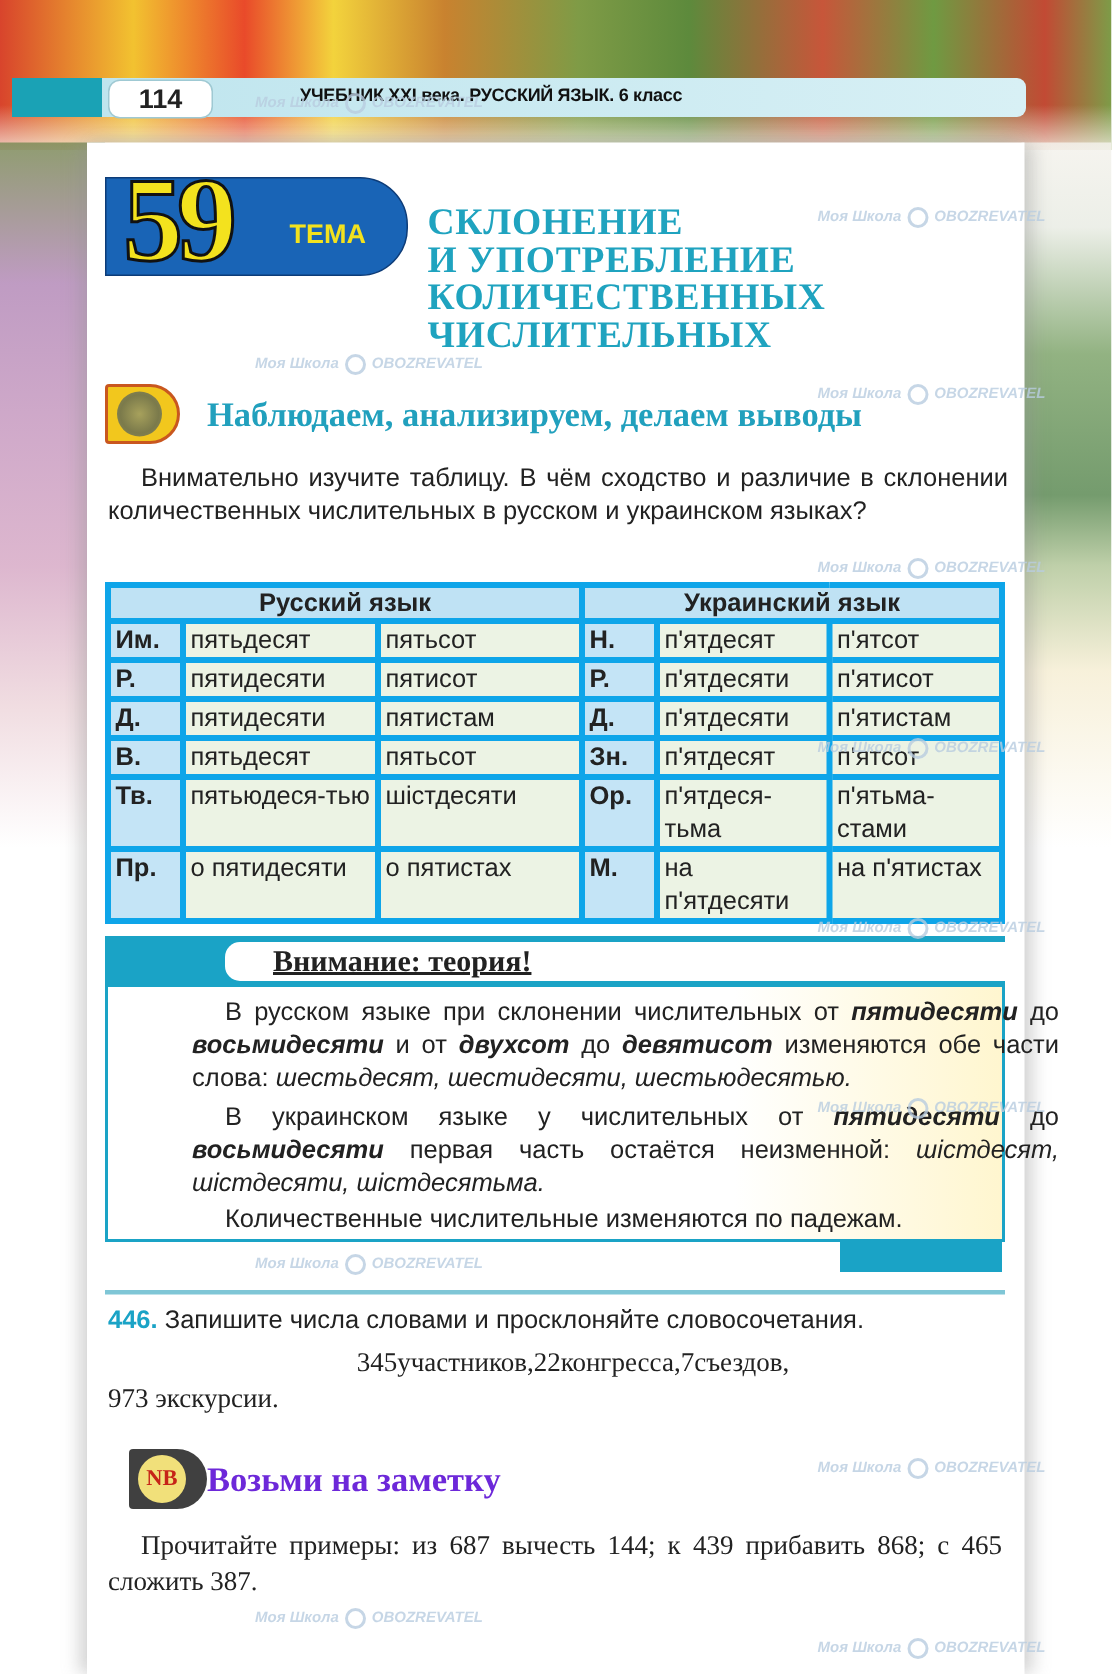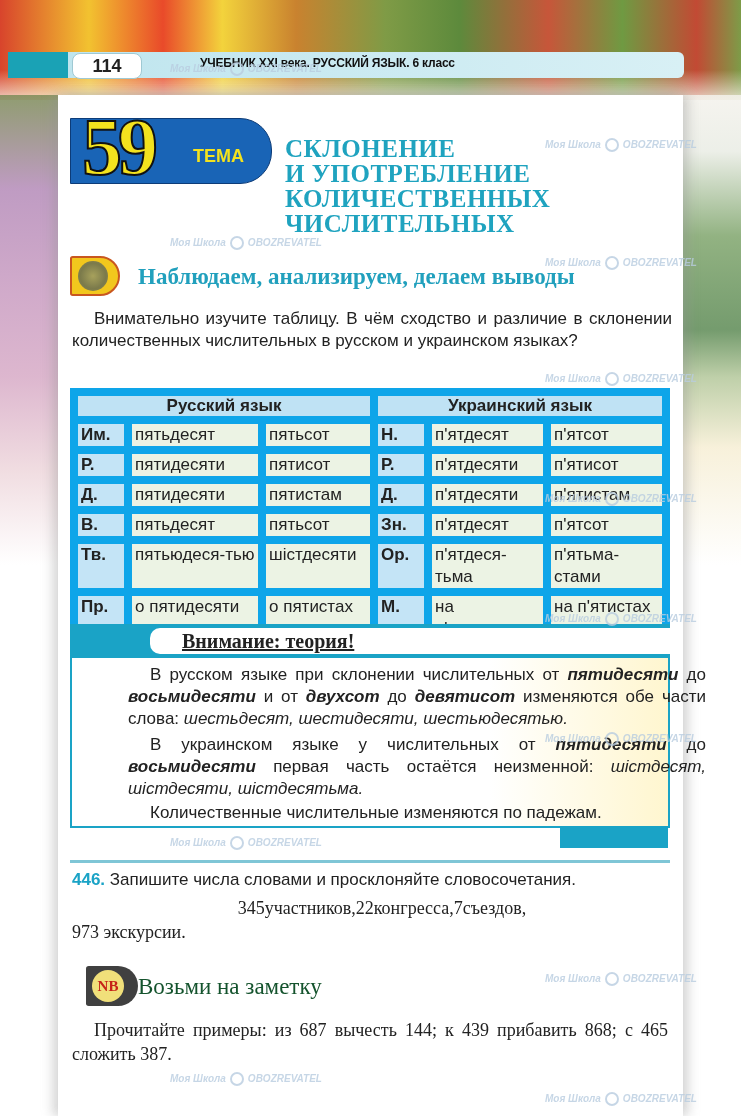--- a/index.html
+++ b/index.html
@@ -91,21 +91,21 @@
     text-align:justify;
   }
   .indent { text-indent:22px; }
 
   
   .decl-table {
     position:absolute; left:70px; top:388px; width:600px;
     border-collapse:collapse; font-size:17px; color:#222;
   }
   .decl-table td, .decl-table th {
-    border:8px solid #0ea5e9; padding:0 3px; vertical-align:top; line-height:22px;
+    border:4px solid #0ea5e9; padding:0 3px; vertical-align:top; line-height:22px;
   }
   .decl-table th {
     background:#bfe2f4; font-weight:bold; font-size:17px; height:20px; line-height:20px;
   }
   .decl-table .case { background:#c4e4f6; font-weight:bold; width:40px; }
   .decl-table .cell { background:#ecf3e4; }
 
   
   .theory-top-bar {
     position:absolute; left:70px; top:624px; width:600px; height:4px; background:#1aa3c6;
@@ -159,21 +159,21 @@
     position:absolute; left:86px; top:966px; width:52px; height:40px;
     background:#404040; border-radius:3px 22px 22px 3px;
   }
   .nb-icon span {
     position:absolute; left:6px; top:4px; width:32px; height:32px; border-radius:50%;
     background:#f1e07a; font-family:"Liberation Serif", serif; font-weight:bold; font-size:15px;
     color:#c62418; text-align:center; line-height:32px;
   }
   .nb-heading {
     position:absolute; left:138px; top:974px; font-family:"Liberation Serif", serif;
-    font-size:23px; font-weight:normal; color:#14532d; white-space:nowrap;
+    font-size:23px; font-weight:bold; color:#6d28d9; white-space:nowrap;
   }
 
   
   .wm { position:absolute; font-size:10px; color:#b9cde0; font-style:italic; font-weight:bold; white-space:nowrap; opacity:0.8; pointer-events:none; }
   .wm .c { display:inline-block; width:14px; height:14px; border-radius:50%; border:2px solid #b9cde0; vertical-align:middle; margin:0 4px; box-sizing:border-box; }
 </style>
 </head>
 <body>
 
 <div class="photo-top"></div>

